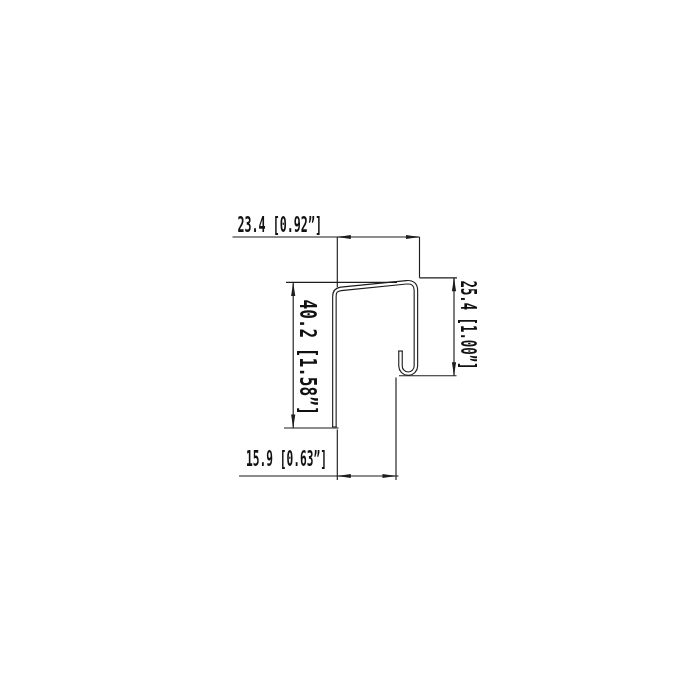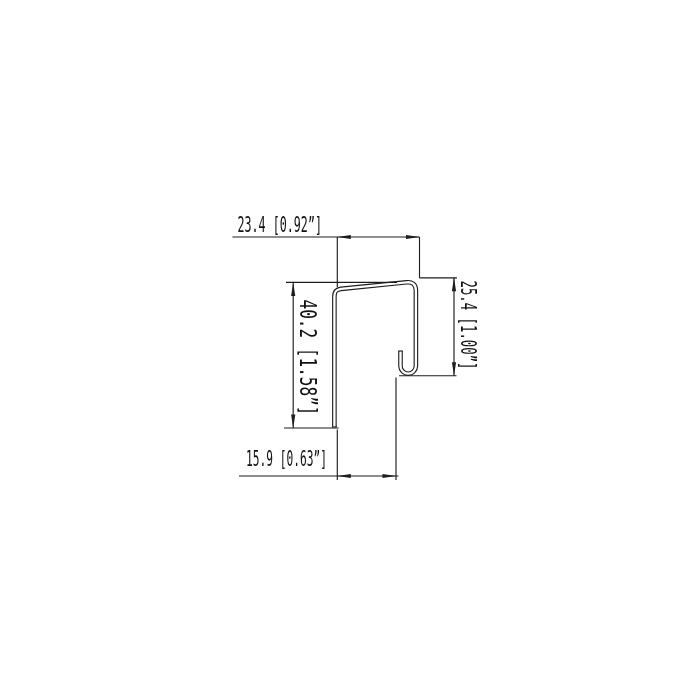--- a/index.html
+++ b/index.html
@@ -8,20 +8,21 @@
     background: #ffffff;
     width: 700px;
     height: 700px;
     overflow: hidden;
   }
   .canvas {
     position: relative;
     width: 700px;
     height: 700px;
     background: #ffffff;
+    font-weight: bold;
   }
   svg { display: block; }
   .thin {
     stroke: #1d1d1d;
     stroke-width: 1.15;
     fill: none;
   }
   .sheet-outer {
     stroke: #1d1d1d;
     stroke-width: 4.6;

